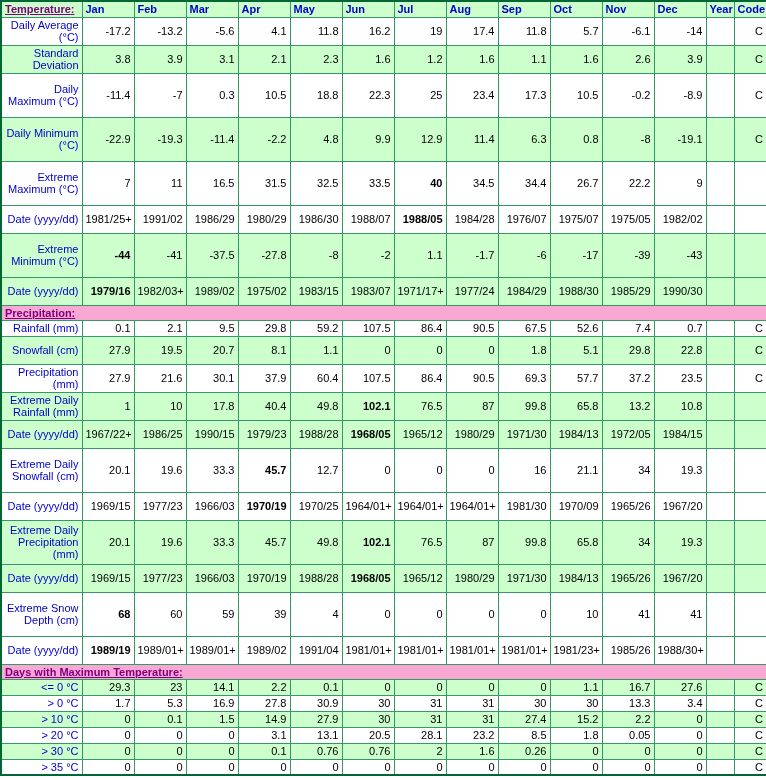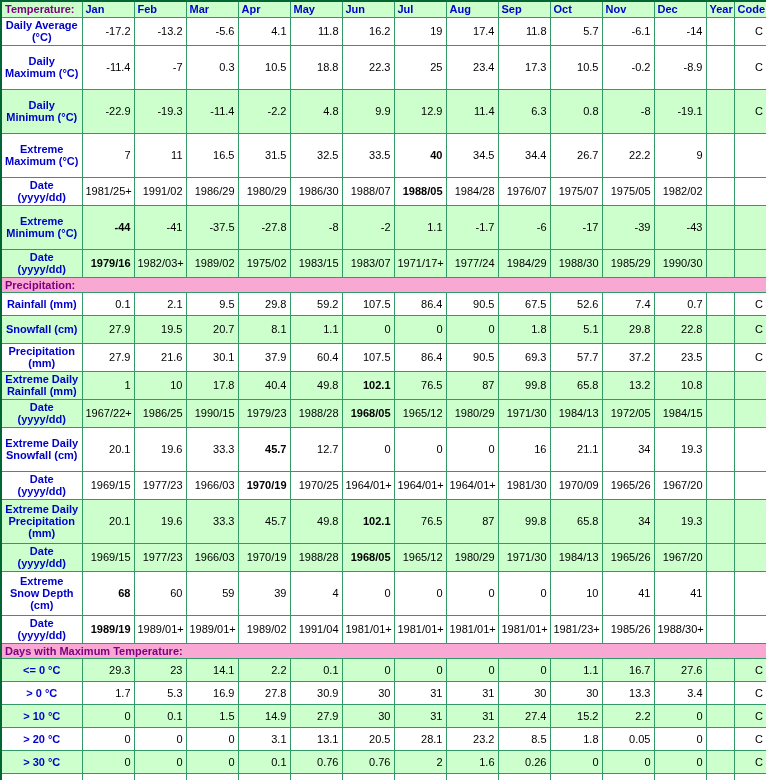--- a/index.html
+++ b/index.html
@@ -29,47 +29,48 @@
     text-align: left;
     font-weight: bold;
     padding: 2px 1px;
     border-bottom: 2px solid #006633;
     height: 16px;
   }
   th.sec-title, td.sec-title {
     color: #800080 !important;
     background: #ccffcc;
     font-weight: bold;
+    text-decoration: underline;
     text-align: left;
     padding-left: 3px !important;
     margin-top: 28px;
   }
   tr.section-row { height: 13px; }
   tr.section-row td {
     background: #f9a8d4;
     border-top: 2px solid #006633;
     padding: 0 3px;
   }
   tr.thick-top td { border-top: 2px solid #006633; }
   td.label {
     color: #0000cc;
-    font-weight: bold;
-    text-align: center;
+    font-weight: normal;
+    text-align: right;
     line-height: 12px;
     vertical-align: middle;
     padding: 1px 2px;
   }
   td.val {
     text-align: right;
     color: #000000;
     vertical-align: middle;
     padding-right: 3px;
   }
   td.bold { font-weight: bold; }
-  tr.h1 { height: 23px; }
+  tr.h1 { height: 16px; }
   tr.h2 { height: 28px; }
   tr.h3 { height: 44px; }
 </style>
 </head>
 <body>
 
 <table id="climate-table">
   <colgroup>
     <col style="width:81px">
     <col style="width:52px">
@@ -115,20 +116,37 @@
         <td class="val">16.2</td>
         <td class="val">19</td>
         <td class="val">17.4</td>
         <td class="val">11.8</td>
         <td class="val">5.7</td>
         <td class="val">-6.1</td>
         <td class="val">-14</td>
         <td class="val"></td>
         <td class="val">C</td>
       </tr>
+      <tr class="green h2">
+        <td class="label">Standard Deviation</td>
+        <td class="val">3.8</td>
+        <td class="val">3.9</td>
+        <td class="val">3.1</td>
+        <td class="val">2.1</td>
+        <td class="val">2.3</td>
+        <td class="val">1.6</td>
+        <td class="val">1.2</td>
+        <td class="val">1.6</td>
+        <td class="val">1.1</td>
+        <td class="val">1.6</td>
+        <td class="val">2.6</td>
+        <td class="val">3.9</td>
+        <td class="val"></td>
+        <td class="val">C</td>
+      </tr>
       <tr class="white h3">
         <td class="label">Daily Maximum (°C)</td>
         <td class="val">-11.4</td>
         <td class="val">-7</td>
         <td class="val">0.3</td>
         <td class="val">10.5</td>
         <td class="val">18.8</td>
         <td class="val">22.3</td>
         <td class="val">25</td>
         <td class="val">23.4</td>

